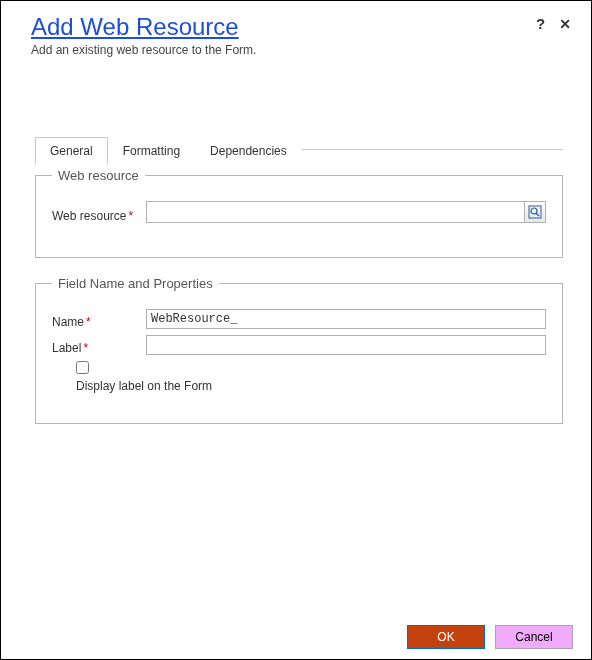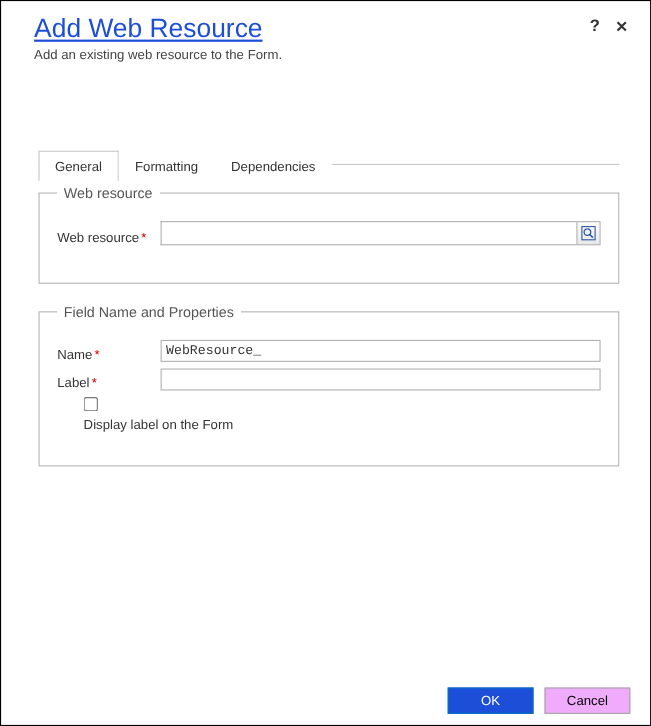--- a/index.html
+++ b/index.html
@@ -159,21 +159,21 @@
   .btn {
     min-width: 78px;
     height: 24px;
     font-size: 12px;
     border: 1px solid #a6a6a6;
     background: #f0abfc;
     cursor: pointer;
     font-family: inherit;
   }
   .btn-primary {
-    background: #1d4ed8;
+    background: #c2410c;
     color: #fff;
     border: 1px solid #0072c6;
   }
   .fs-gap { margin-top: 30px; }
 </style>
 </head>
 <body>
 
 <div class="dialog">
 

